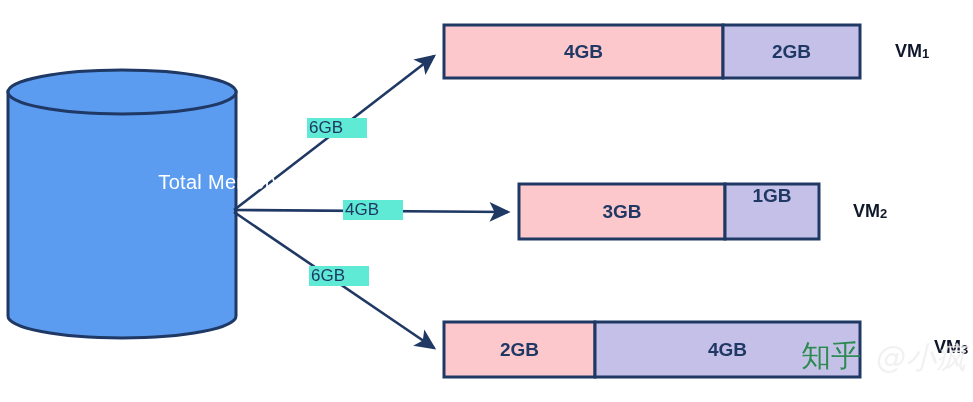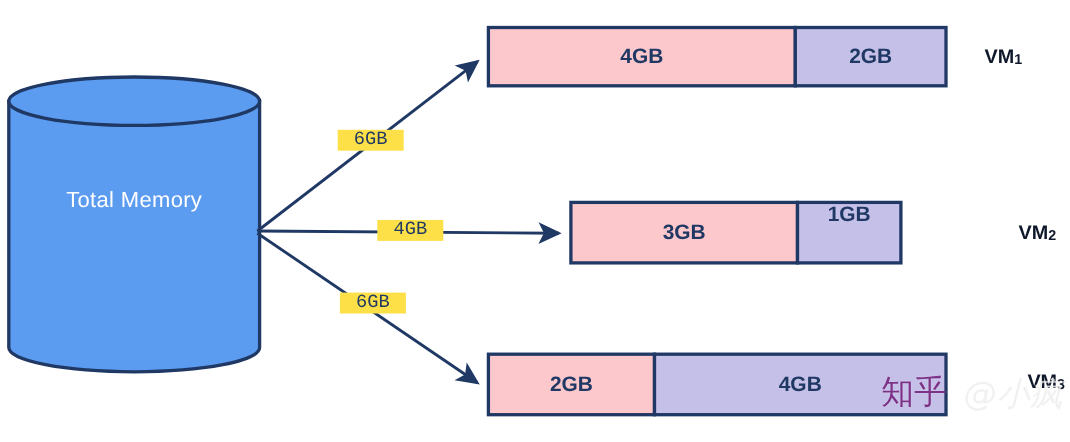--- a/index.html
+++ b/index.html
@@ -22,62 +22,62 @@
     left: 0;
     top: 0;
     width: 973px;
     height: 402px;
   }
   .cyl-label {
     position: absolute;
     color: #ffffff;
     font-size: 20px;
     font-family: "Liberation Sans", sans-serif;
-    text-align: center;
+    text-align: right;
     letter-spacing: 0.3px;
     line-height: 1.45;
     pointer-events: none;
+    margin-left: 46px;
   }
   .seg-label {
     position: absolute;
     color: #1f3864;
     font-size: 19px;
     font-weight: bold;
     font-family: "Liberation Sans", sans-serif;
     text-align: center;
     pointer-events: none;
   }
   .flow-label {
     position: absolute;
     color: #1f3864;
     font-size: 17px;
-    font-family: Liberation Mono, monospace;
-    text-align: center;
-    background: #fde047;
+    font-family: Liberation Sans, sans-serif;
+    background: #5eead4;
     padding: 0 2px;
     white-space: nowrap;
   }
   .vm-label {
     position: absolute;
     color: #0f172a;
     font-size: 18px;
     font-weight: bold;
     font-family: "Liberation Sans", sans-serif;
     white-space: nowrap;
   }
   .vm-label sub {
     font-size: 13px;
     font-weight: bold;
     vertical-align: baseline;
     position: relative;
     bottom: -1px;
   }
   .watermark {
     position: absolute;
-    color: #701a75;
+    color: #15803d;
     opacity: 0.85;
     font-size: 30px;
     font-family: "DejaVu Sans", sans-serif;
     white-space: nowrap;
     pointer-events: none;
     text-shadow: 0 0 1px rgba(255,255,255,0.6);
   }
   .wm-grey {
     color: #efefef;
   }
@@ -140,21 +140,21 @@
 
   <div class="seg-label" style="left:519px; top:201px; width:206px;">3GB</div>
   <div class="seg-label" style="left:725px; top:185px; width:94px;">1GB</div>
 
   <div class="seg-label" style="left:444px; top:339px; width:151px;">2GB</div>
   <div class="seg-label" style="left:595px; top:339px; width:265px;">4GB</div>
 
   <div class="vm-label" style="left:895px; top:41px;">
     <span>VM</span><sub>1</sub>
   </div>
-  <div class="vm-label" style="left:926px; top:201px;">
+  <div class="vm-label" style="left:853px; top:201px;">
     <span>VM</span><sub>2</sub>
   </div>
   <div class="vm-label" style="left:903px; top:337px;margin-left:31px;">
     <span>VM</span><sub>3</sub>
   </div>
 
   <div class="watermark" style="left:801px; top:336px;">知乎</div>
   <div class="watermark wm-grey" style="left:876px; top:338px;font-style:italic;">@小疯</div>
 
 </div>

